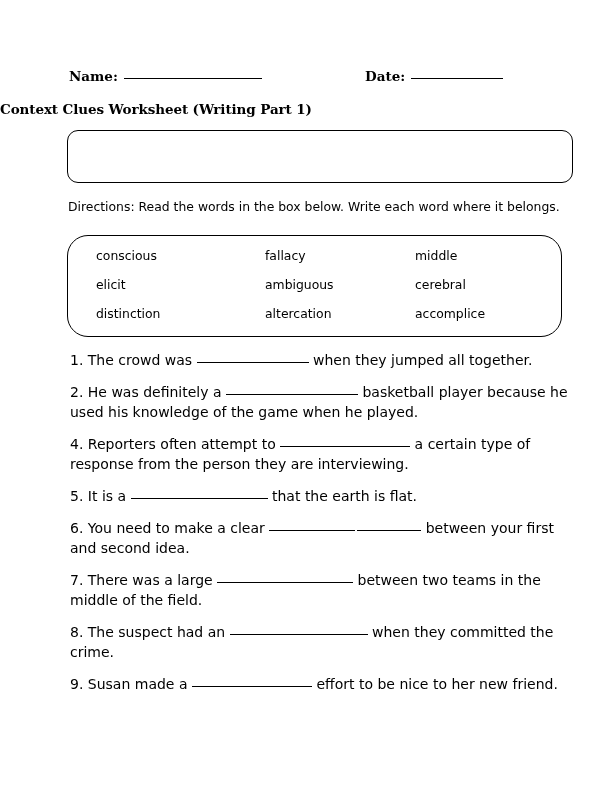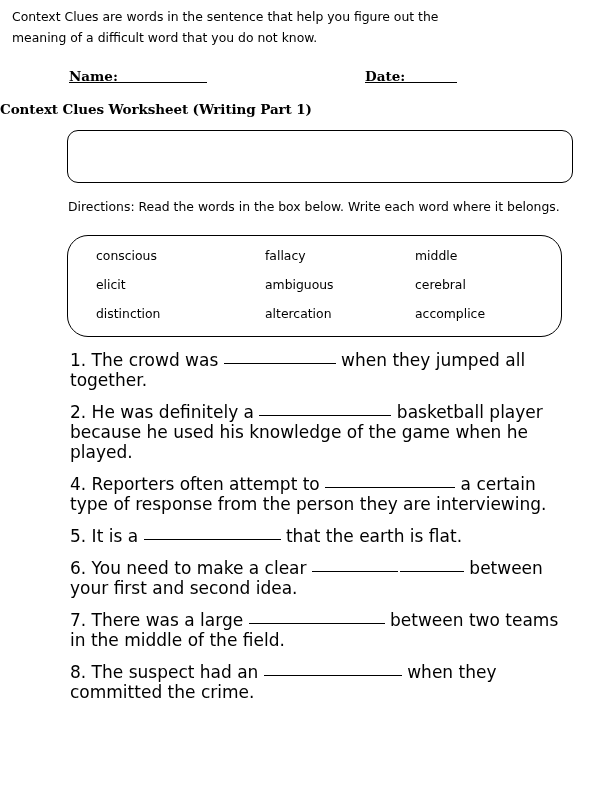--- a/index.html
+++ b/index.html
@@ -31,21 +31,20 @@
     height: 24px;
   }
   .field {
     position: absolute;
     display: flex;
     align-items: baseline;
     white-space: nowrap;
     font-family: "DejaVu Serif", serif;
     font-weight: bold;
     font-size: 13.5px;
-    flex-direction: column;
   }
   .field-name { left: 69px; top: 0; }
   .field-date { left: 365px; top: 0; }
   .field-label { margin-right: 6px; }
   .field-rule {
     display: inline-block;
     border-bottom: 1.6px solid #000;
     position: relative;
     top: -2px;
   }
@@ -127,21 +126,21 @@
   .wb-c2 { left: 348px; }
 
   
   .questions {
     position: absolute;
     left: 70px;
     top: 350px;
     width: 500px;
   }
   .question {
-    font-size: 17px;
+    font-size: 14px;
     line-height: 20px;
     margin-bottom: 12px;
     white-space: normal;
   }
   .q-seg { white-space: pre-wrap; }
   .blank {
     display: inline-block;
     border-bottom: 1.4px solid #000;
     vertical-align: baseline;
     position: relative;
@@ -162,21 +161,20 @@
     </div>
     <div class="field field-date">
       <span class="field-label">Date:</span>
       <span class="field-rule rule-date"></span>
     </div>
   </div>
 
   <div class="worksheet-title">Context Clues Worksheet (Writing Part 1)</div>
 
   <div class="intro-box"></div>
-  <div class="intro-text">Context Clues are words in the sentence that help you figure out the meaning of a difficult word that you do not know.</div>
 
   <div class="directions">Directions: Read the words in the box below. Write each word where it belongs.</div>
 
   <div class="wordbank-box"></div>
   <div class="wordbank-grid" id="wordbank-grid">
       <div class="wb-row">
         <span class="wb-cell wb-c0">conscious</span>
         <span class="wb-cell wb-c1">fallacy</span>
         <span class="wb-cell wb-c2">middle</span>
       </div>
@@ -193,15 +191,16 @@
     </div>
 
   <div class="questions" id="questions-list">
       <div class="question"><span class="q-seg">1. The crowd was </span><span class="blank" style="width: 112px;"></span><span class="q-seg"> when they jumped all together.</span></div>
       <div class="question"><span class="q-seg">2. He was definitely a </span><span class="blank" style="width: 132px;"></span><span class="q-seg"> basketball player because he used his knowledge of the game when he played.</span></div>
       <div class="question"><span class="q-seg">4. Reporters often attempt to </span><span class="blank" style="width: 130px;"></span><span class="q-seg"> a certain type of response from the person they are interviewing.</span></div>
       <div class="question"><span class="q-seg">5. It is a </span><span class="blank" style="width: 137px;"></span><span class="q-seg"> that the earth is flat.</span></div>
       <div class="question"><span class="q-seg">6. You need to make a clear </span><span class="blank" style="width: 86px;"></span><span class="blank-gap"></span><span class="blank" style="width: 64px;"></span><span class="q-seg"> between your first and second idea.</span></div>
       <div class="question"><span class="q-seg">7. There was a large </span><span class="blank" style="width: 136px;"></span><span class="q-seg"> between two teams in the middle of the field.</span></div>
       <div class="question"><span class="q-seg">8. The suspect had an </span><span class="blank" style="width: 138px;"></span><span class="q-seg"> when they committed the crime.</span></div>
+      <div class="question"><span class="q-seg">9. Susan made a </span><span class="blank" style="width: 120px;"></span><span class="q-seg"> effort to be nice to her new friend.</span></div>
     </div>
 
 </div>
 
 </body></html>

